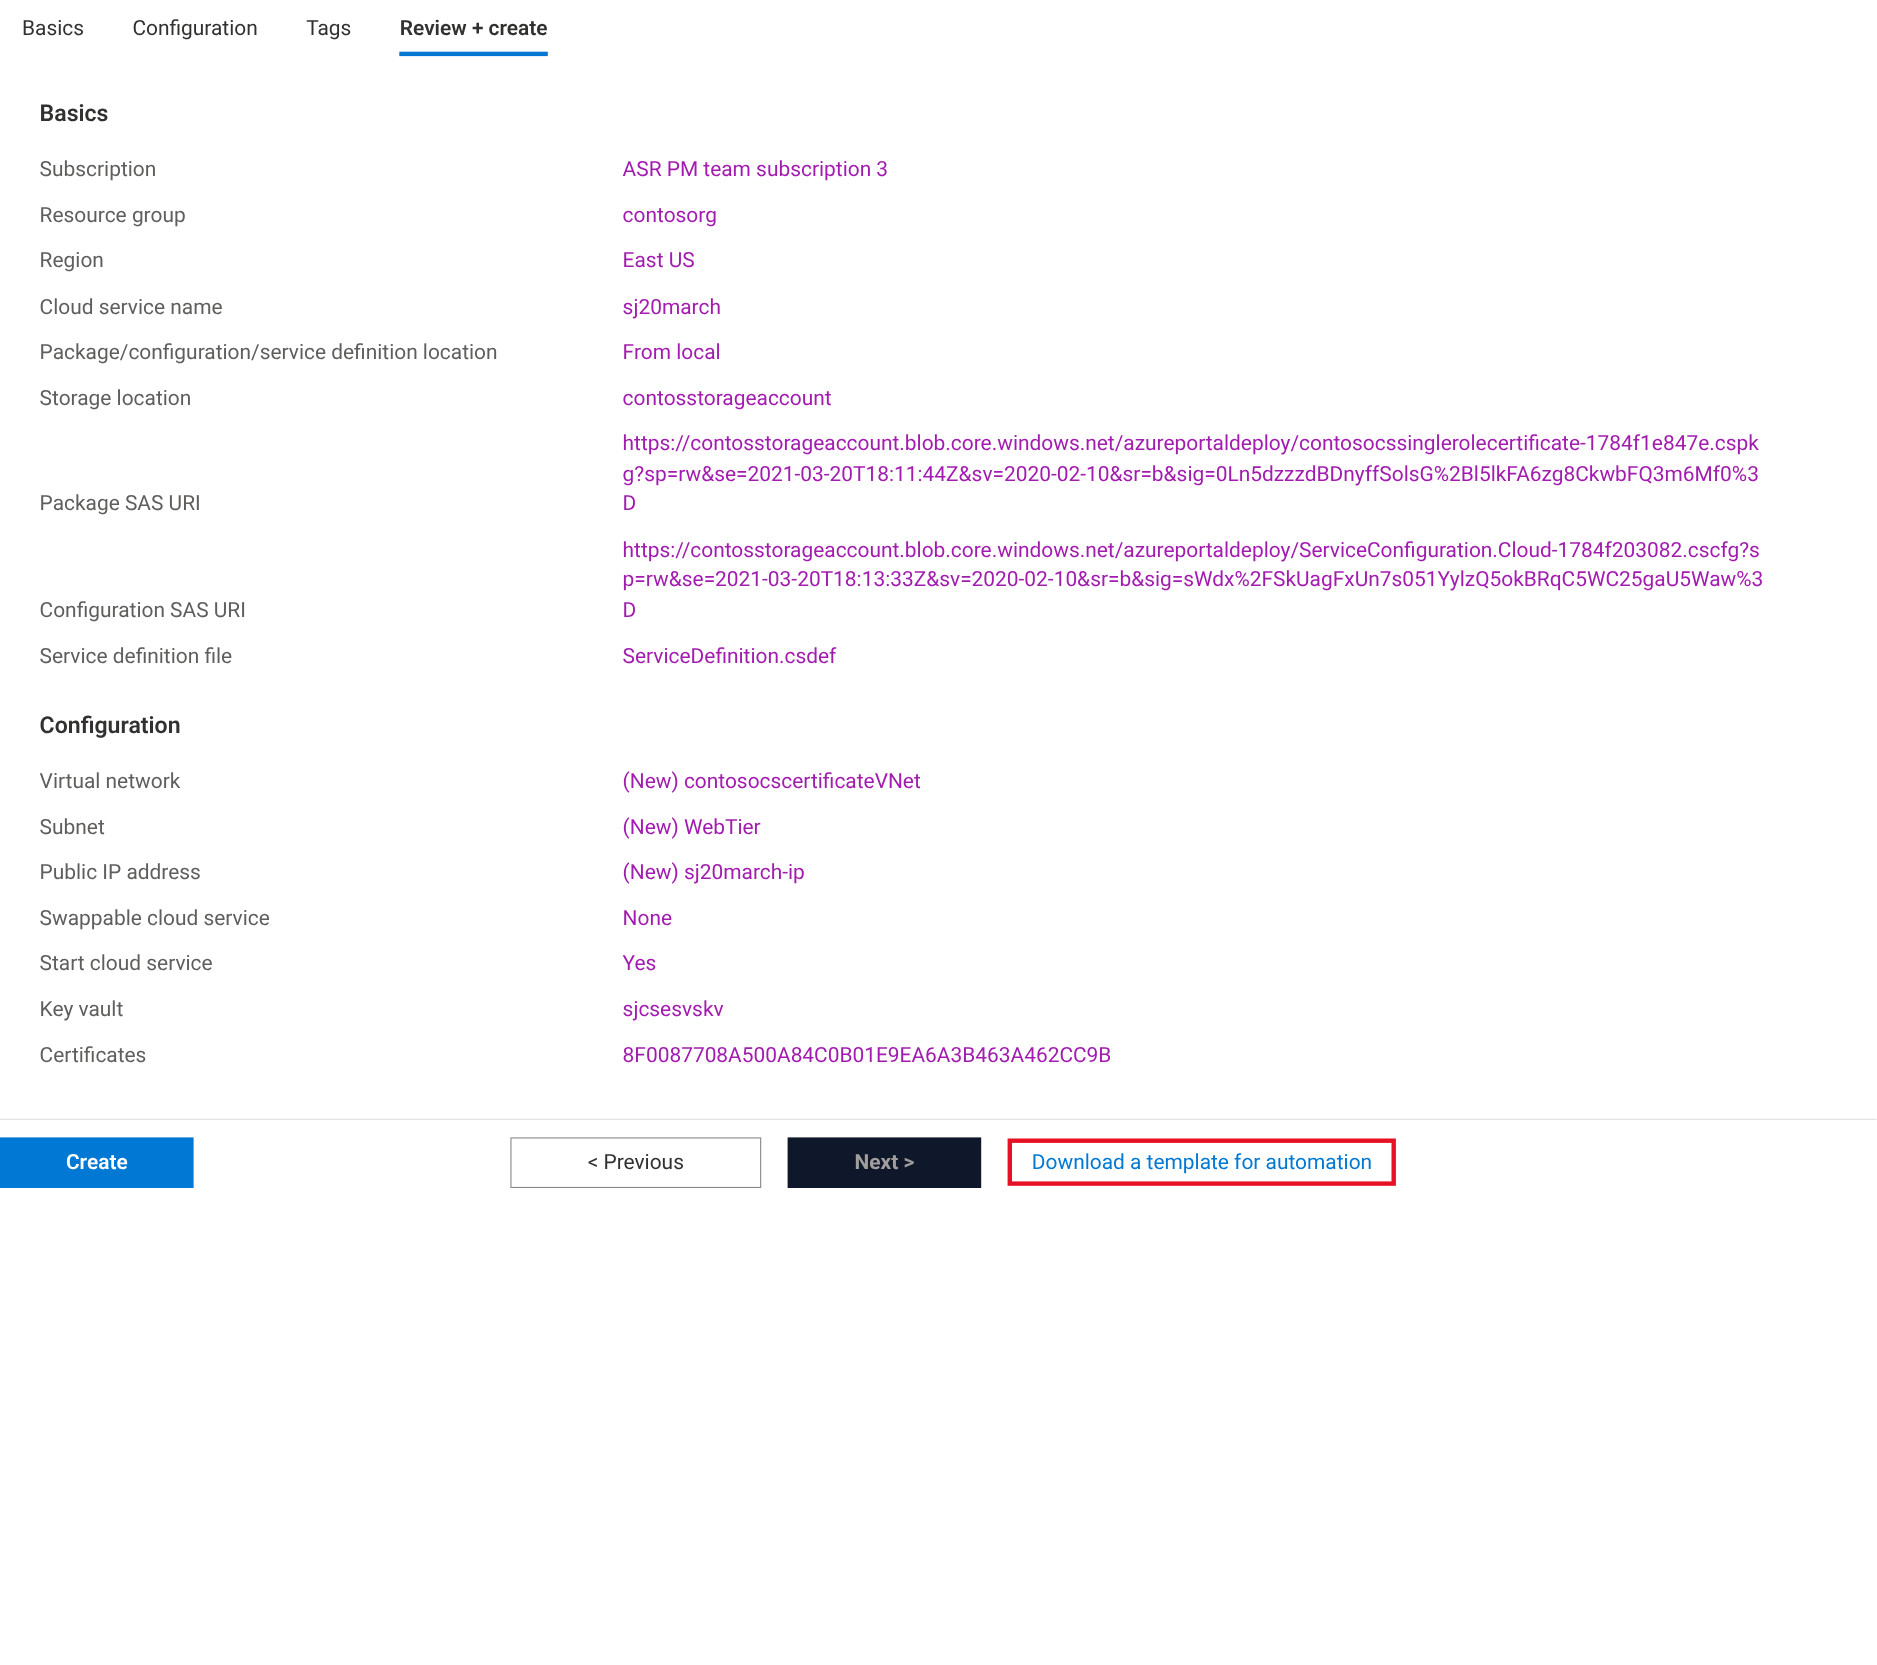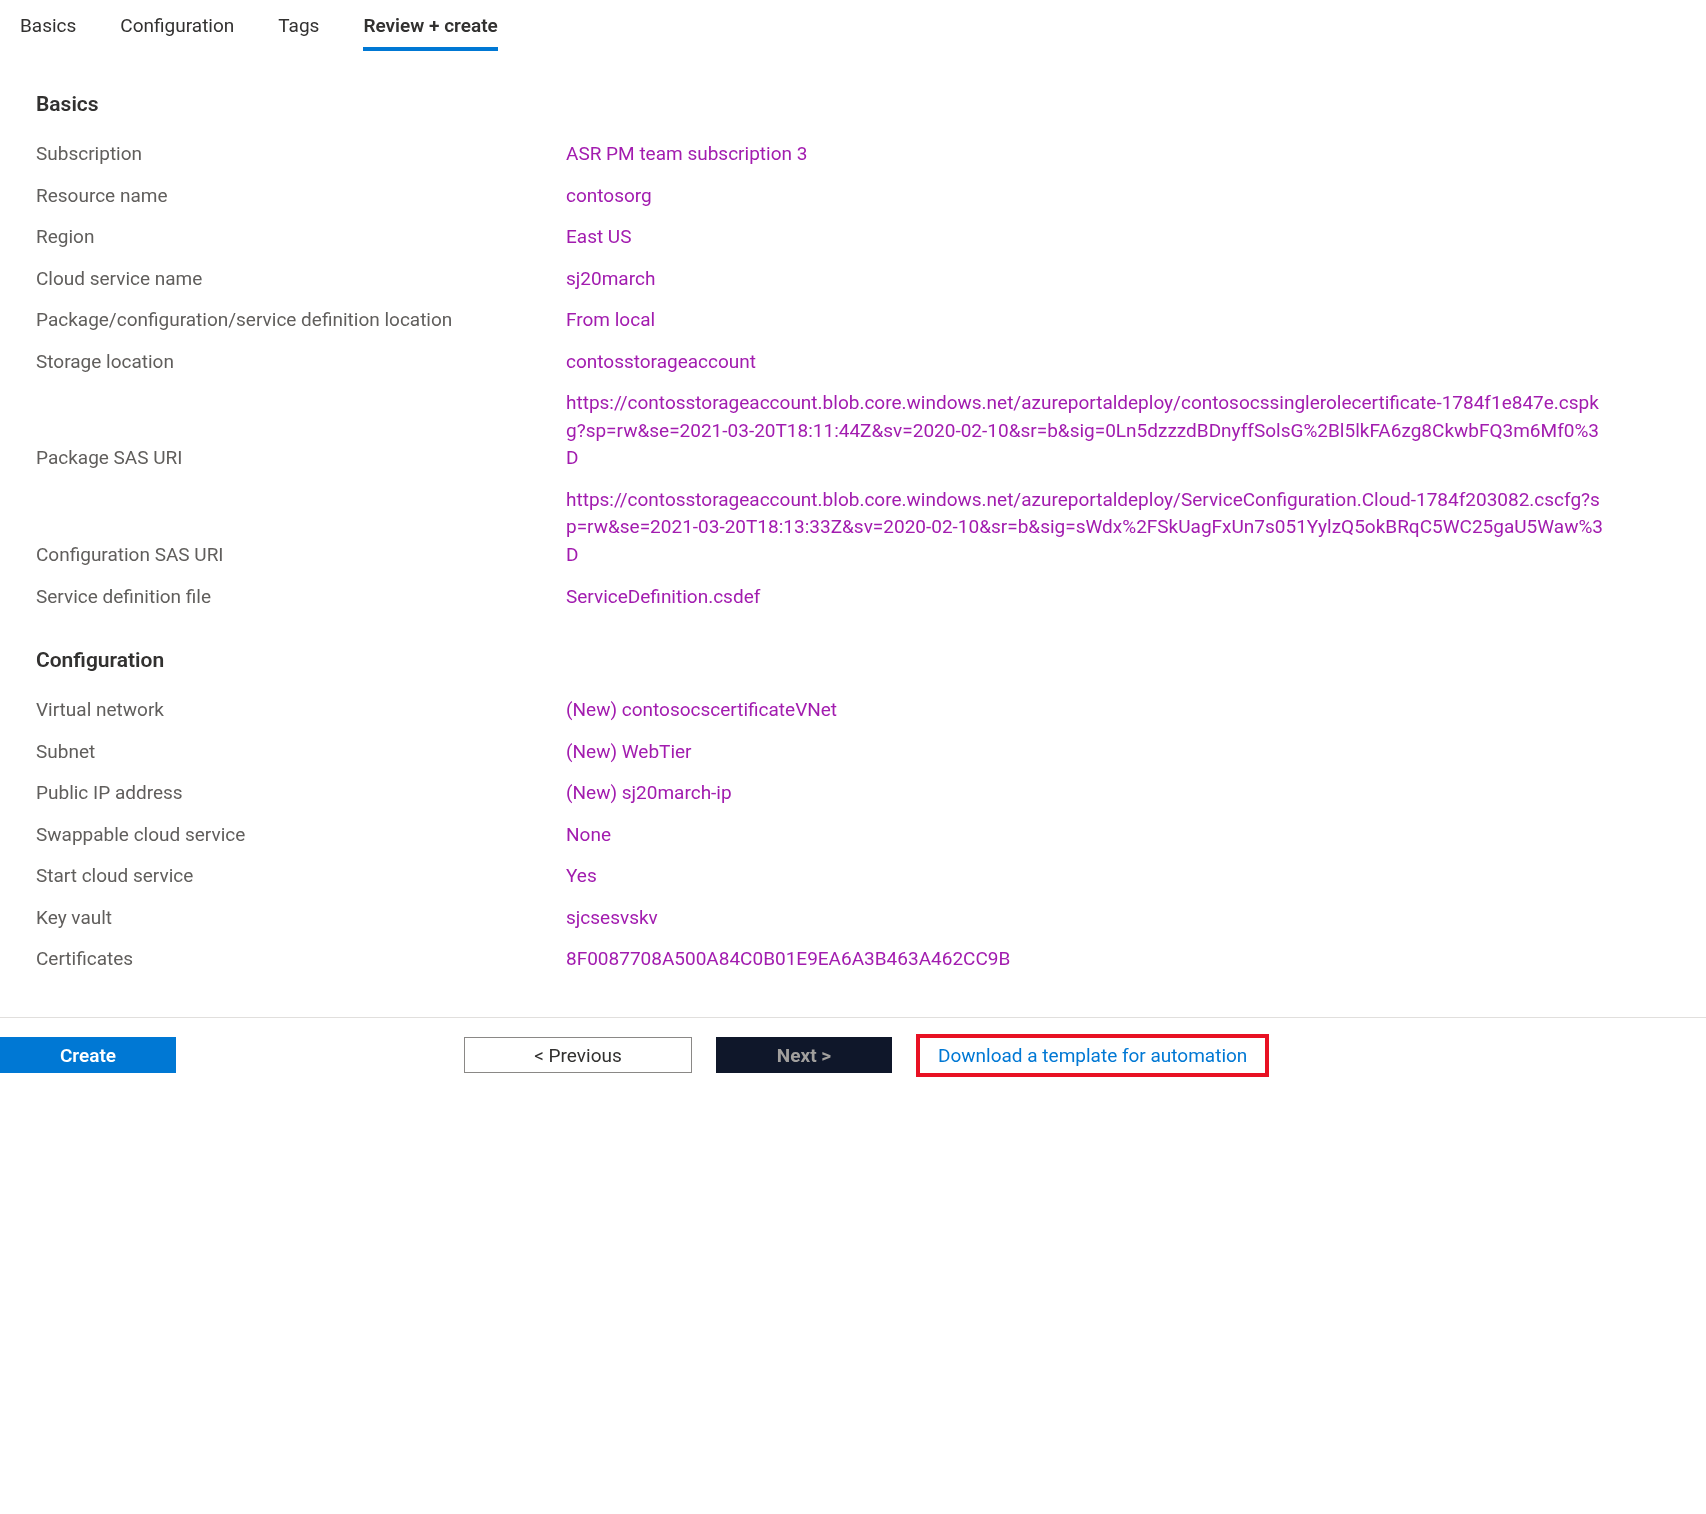--- a/index.html
+++ b/index.html
@@ -70,21 +70,21 @@
       display: flex;
       align-items: center;
       gap: 24px;
     }
     .btn {
       display: inline-flex;
       align-items: center;
       justify-content: center;
       font-family: inherit;
       font-size: 19px;
-      height: 36px;
+      height: 46px;
       border: none;
       cursor: pointer;
     }
     .btn-primary {
       background: #0078d4;
       color: #ffffff;
       font-weight: 600;
       width: 176px;
     }
     .btn-outline {
@@ -129,21 +129,21 @@
 
 <div class="content">
 
   <h2 class="section-heading">Basics</h2>
 
   <div class="kv-row">
     <div class="kv-label">Subscription</div>
     <div class="kv-value">ASR PM team subscription 3</div>
   </div>
   <div class="kv-row">
-    <div class="kv-label">Resource name</div>
+    <div class="kv-label">Resource group</div>
     <div class="kv-value">contosorg</div>
   </div>
   <div class="kv-row">
     <div class="kv-label">Region</div>
     <div class="kv-value">East US</div>
   </div>
   <div class="kv-row">
     <div class="kv-label">Cloud service name</div>
     <div class="kv-value">sj20march</div>
   </div>

